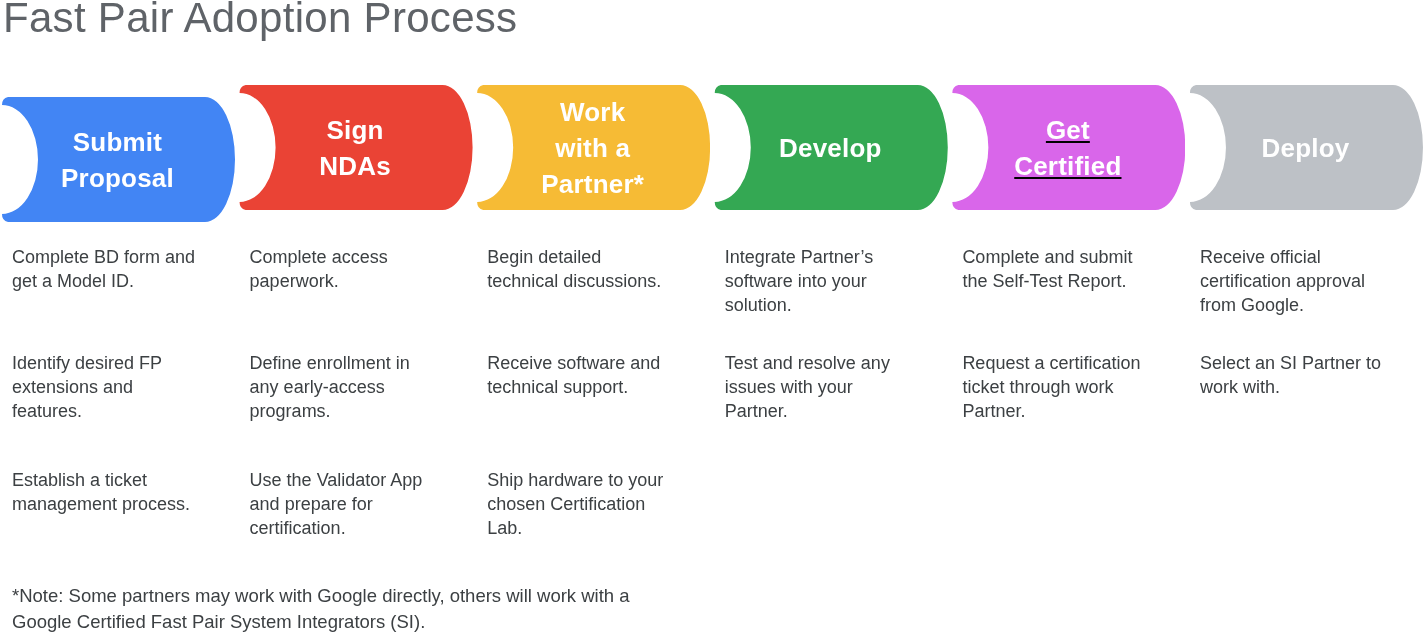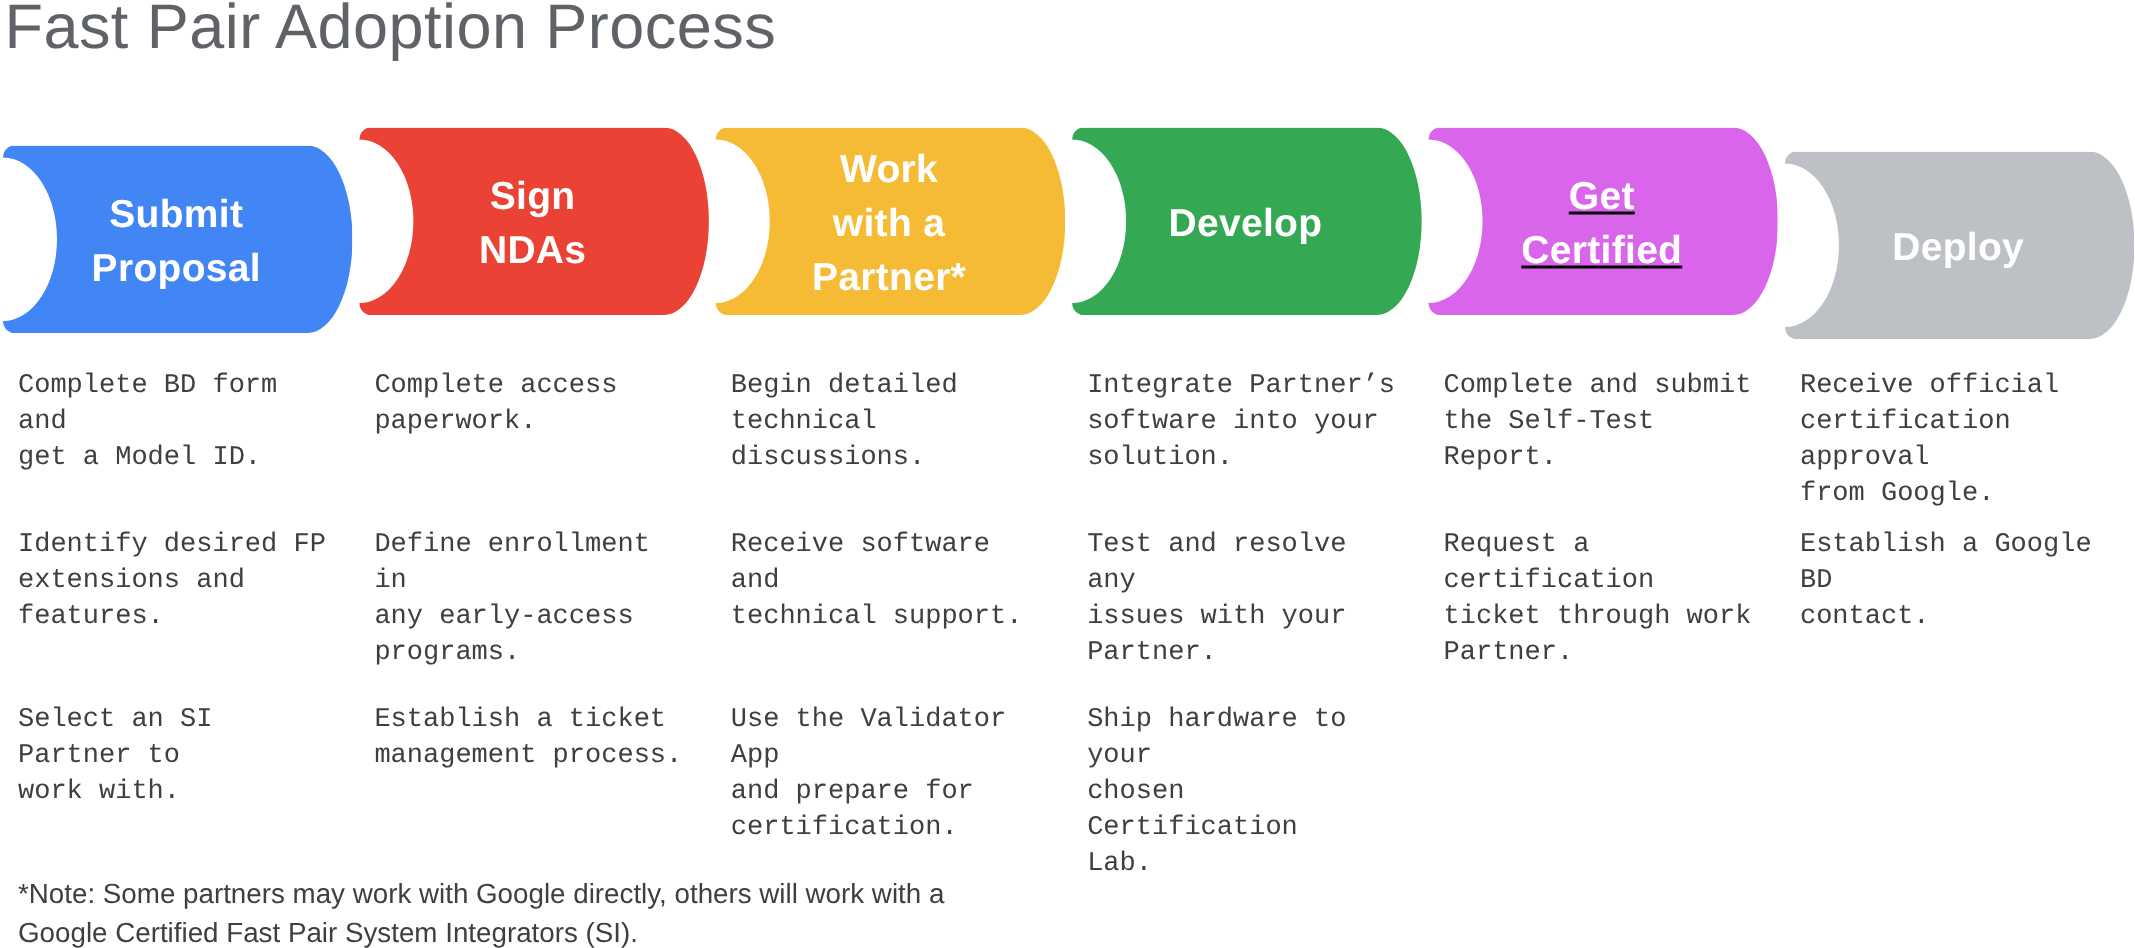--- a/index.html
+++ b/index.html
@@ -20,21 +20,21 @@
     display:flex;align-items:center;justify-content:center;text-align:center;
     clip-path:path('M 8 0 L 205 0 A 30 62.5 0 0 1 205 125 L 8 125 A 8 8 0 0 1 2 117 A 36 54.5 0 0 0 2 8 A 8 8 0 0 1 8 0 Z');
   }
   .pill-label{
     color:#ffffff;font-size:26px;font-weight:600;line-height:36px;
     white-space:pre-line;letter-spacing:0.2px;padding:0 6px;
   }
   .tasks{
     position:absolute;left:0;top:245px;width:1423px;
     display:grid;grid-template-columns:repeat(6,235px);
-    grid-template-rows:106px 117px auto;justify-content:space-between;font-family:Liberation Mono, monospace;
+    grid-template-rows:106px 117px auto;justify-content:space-between;
   }
   .task-cell{
     padding:0 16px 0 12px;font-size:18px;line-height:24px;
     color:#3c4043;white-space:pre-line;box-sizing:border-box;
   }
   .note{
     position:absolute;left:12px;top:583px;margin:0;
     font-size:18.5px;line-height:26px;color:#3c4043;white-space:pre-line;
   }
 </style>
@@ -58,21 +58,21 @@
 with a
 Partner*</span>
   </div>
       <div class="pill" style="background: rgb(52, 168, 83);">
     <span class="pill-label">Develop</span>
   </div>
       <div class="pill" style="background: rgb(217, 102, 234); text-decoration: underline;">
     <span class="pill-label">Get
 Certified</span>
   </div>
-      <div class="pill" style="background: rgb(189, 193, 198); margin-top: 16px;">
+      <div class="pill" style="background: rgb(189, 193, 198);">
     <span class="pill-label">Deploy</span>
   </div>
     </div>
 
   <div class="tasks">
       <div class="task-cell">Complete BD form and
 get a Model ID.</div>
       <div class="task-cell">Complete access
 paperwork.</div>
       <div class="task-cell">Begin detailed
@@ -92,22 +92,20 @@
 any early-access
 programs.</div>
       <div class="task-cell">Receive software and
 technical support.</div>
       <div class="task-cell">Test and resolve any
 issues with your
 Partner.</div>
       <div class="task-cell">Request a certification
 ticket through work
 Partner.</div>
-      <div class="task-cell">Establish a Google BD
-contact.</div>
       <div class="task-cell">Select an SI Partner to
 work with.</div>
       <div class="task-cell">Establish a ticket
 management process.</div>
       <div class="task-cell">Use the Validator App
 and prepare for
 certification.</div>
       <div class="task-cell">Ship hardware to your
 chosen Certification
 Lab.</div>

